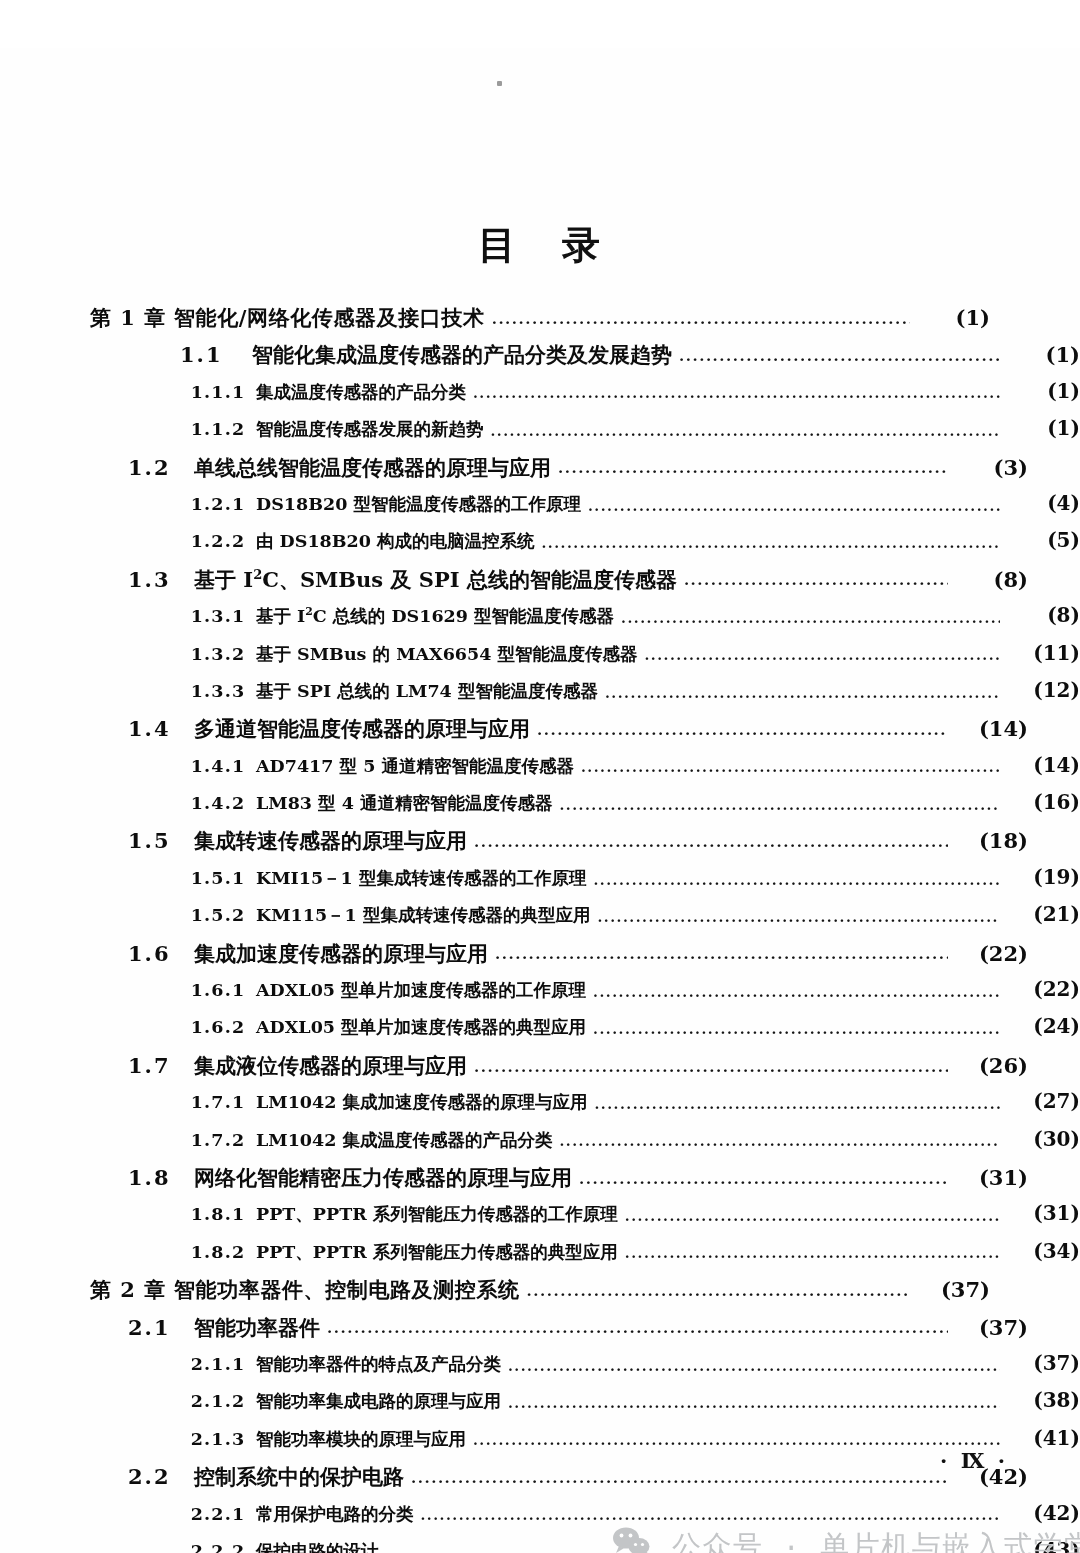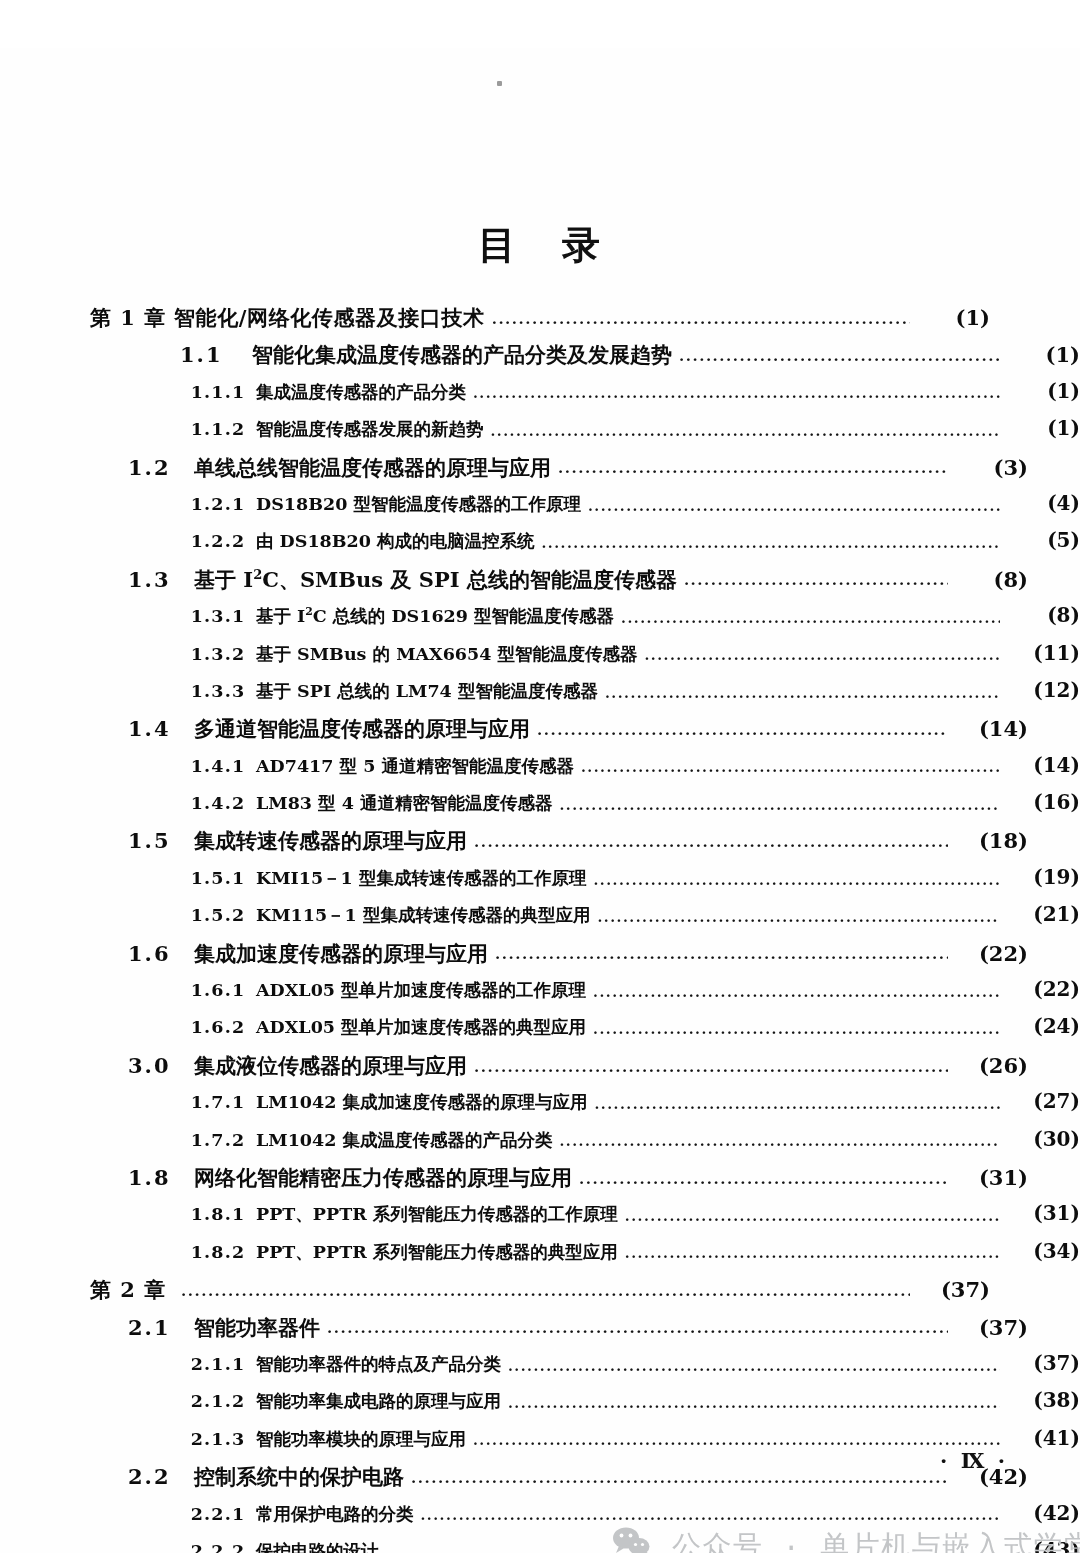--- a/index.html
+++ b/index.html
@@ -287,21 +287,21 @@
         <span class="leader"></span>
         <span class="page-no">(22)</span>
       </div>
       <div class="entry lvl-3">
         <span class="num">1.6.2</span>
         <span class="label">ADXL05 型单片加速度传感器的典型应用</span>
         <span class="leader"></span>
         <span class="page-no">(24)</span>
       </div>
       <div class="entry lvl-2">
-        <span class="num">3.0</span>
+        <span class="num">1.7</span>
         <span class="label">集成液位传感器的原理与应用</span>
         <span class="leader"></span>
         <span class="page-no">(26)</span>
       </div>
       <div class="entry lvl-3">
         <span class="num">1.7.1</span>
         <span class="label">LM1042 集成加速度传感器的原理与应用</span>
         <span class="leader"></span>
         <span class="page-no">(27)</span>
       </div>
@@ -324,20 +324,21 @@
         <span class="page-no">(31)</span>
       </div>
       <div class="entry lvl-3">
         <span class="num">1.8.2</span>
         <span class="label">PPT、PPTR 系列智能压力传感器的典型应用</span>
         <span class="leader"></span>
         <span class="page-no">(34)</span>
       </div>
       <div class="entry lvl-chapter">
         <span class="num">第 2 章</span>
+        <span class="label">智能功率器件、控制电路及测控系统</span>
         <span class="leader"></span>
         <span class="page-no">(37)</span>
       </div>
       <div class="entry lvl-2">
         <span class="num">2.1</span>
         <span class="label">智能功率器件</span>
         <span class="leader"></span>
         <span class="page-no">(37)</span>
       </div>
       <div class="entry lvl-3">

